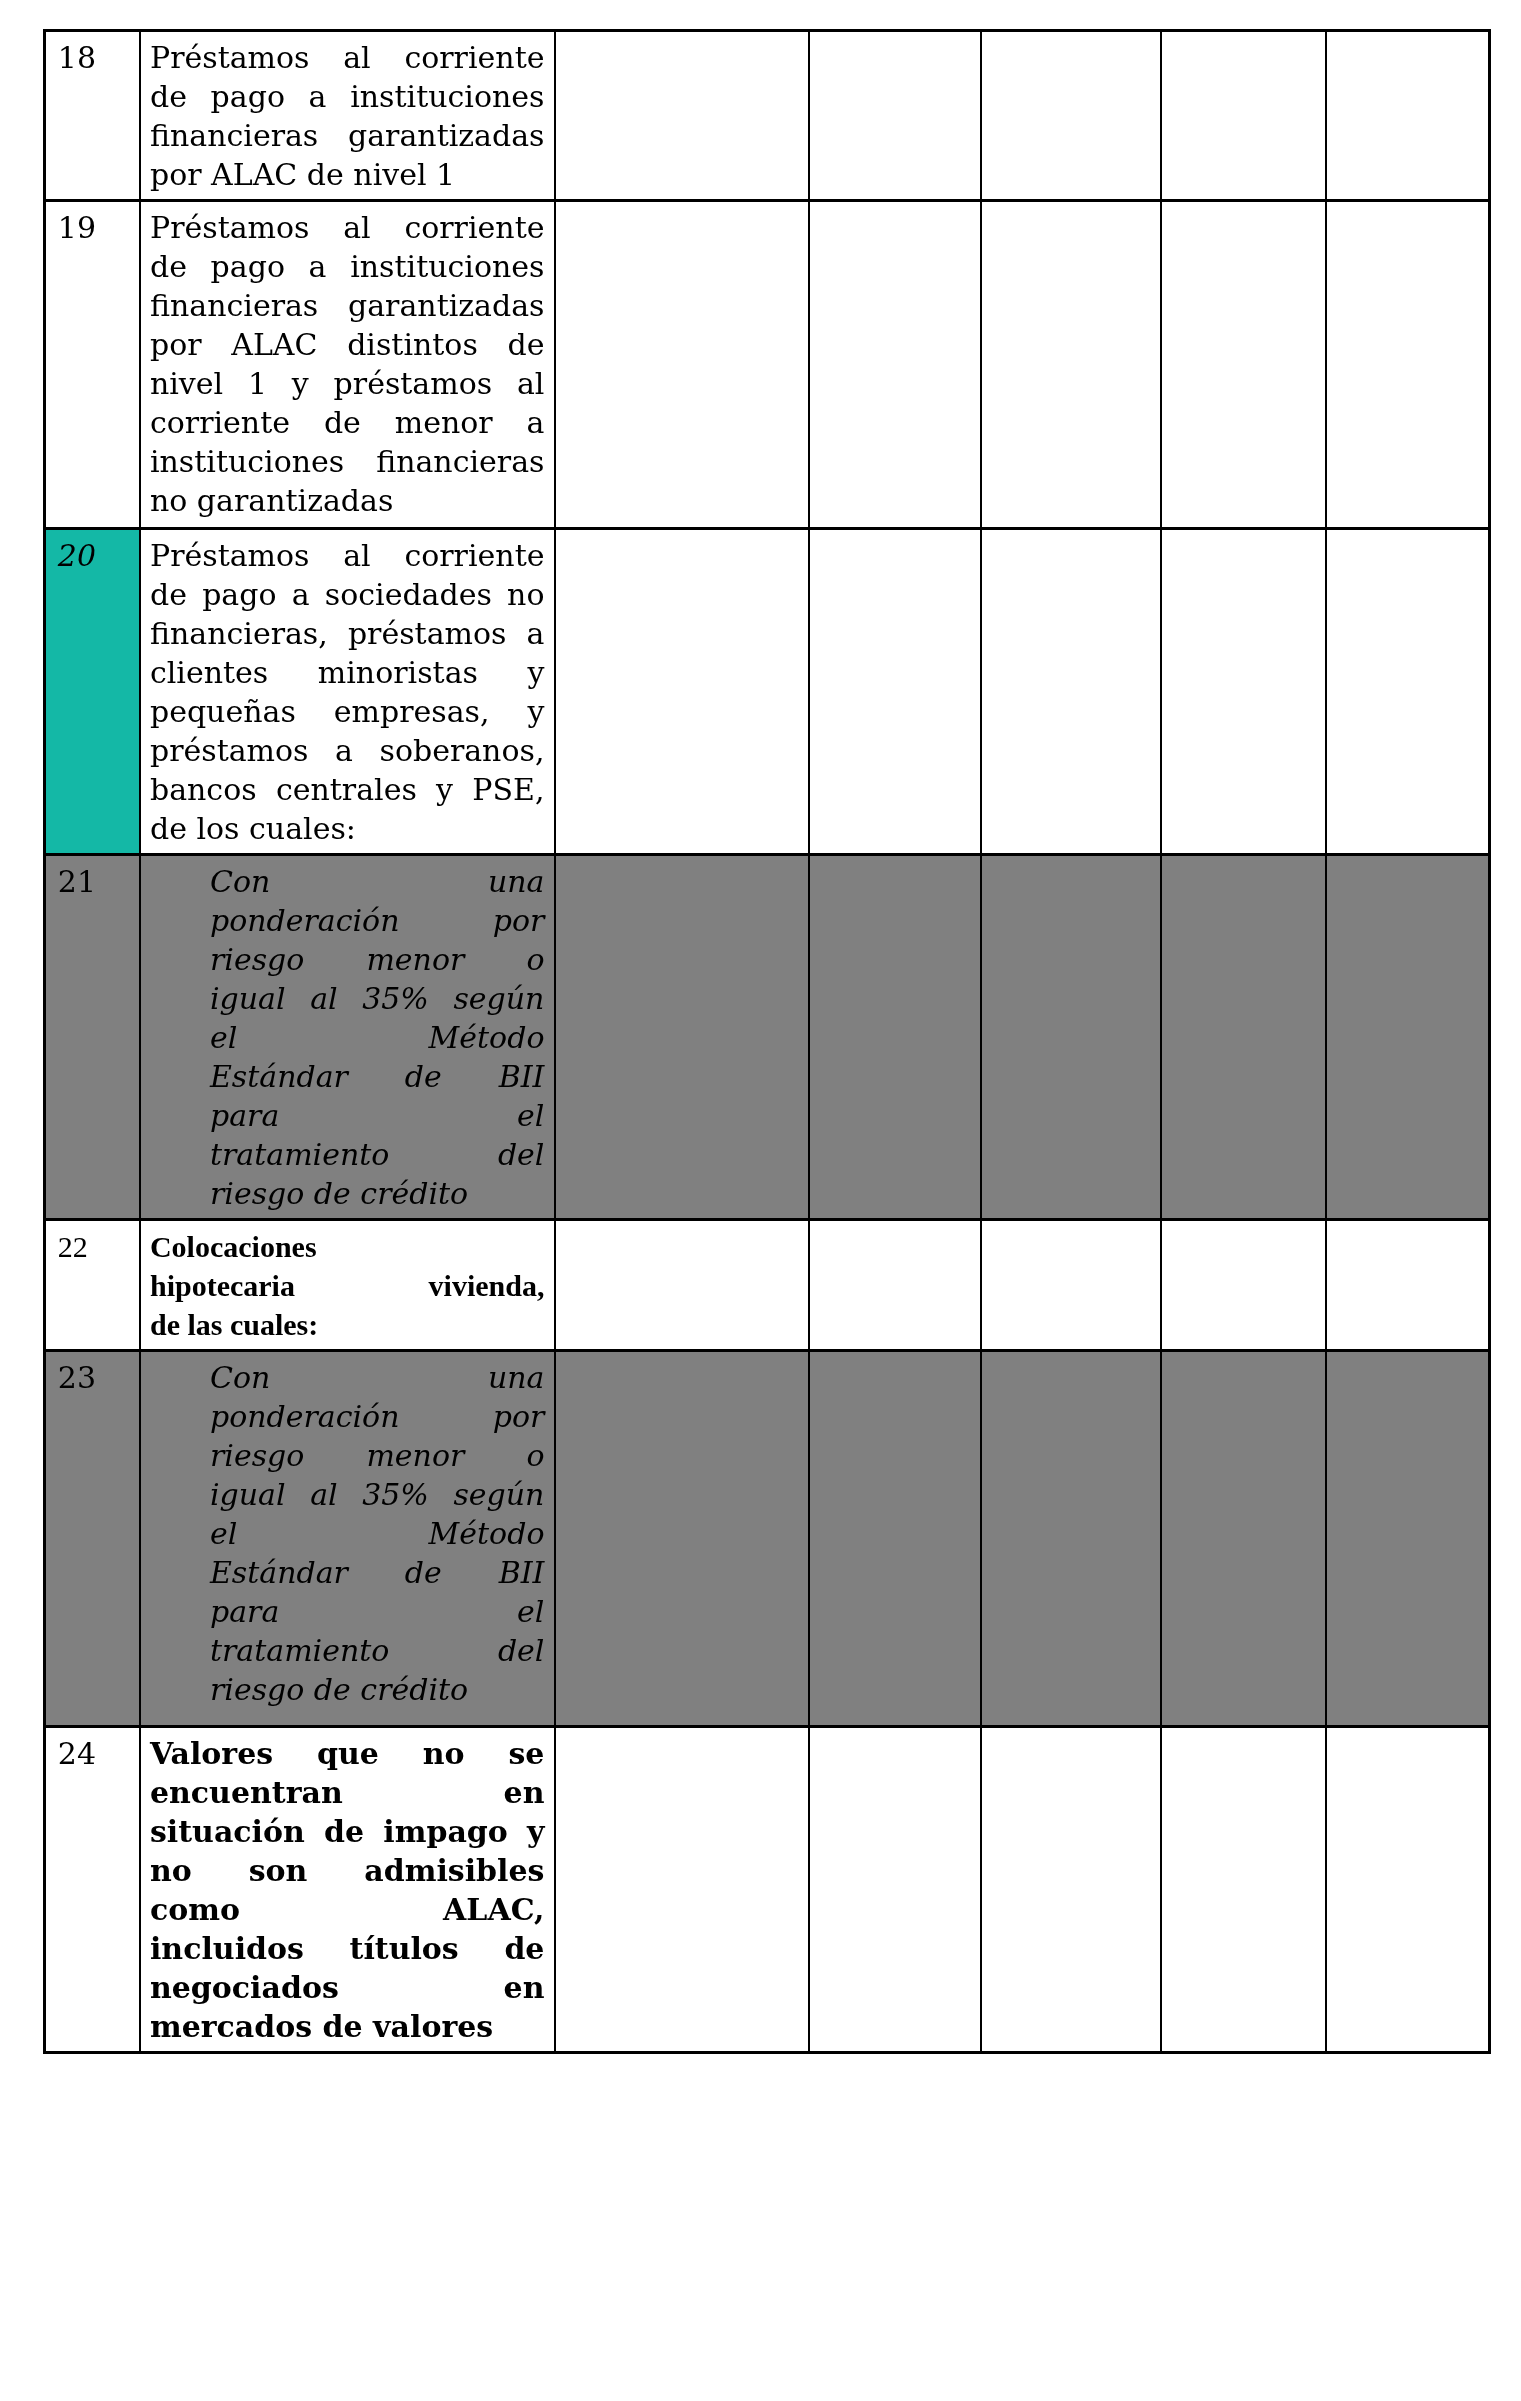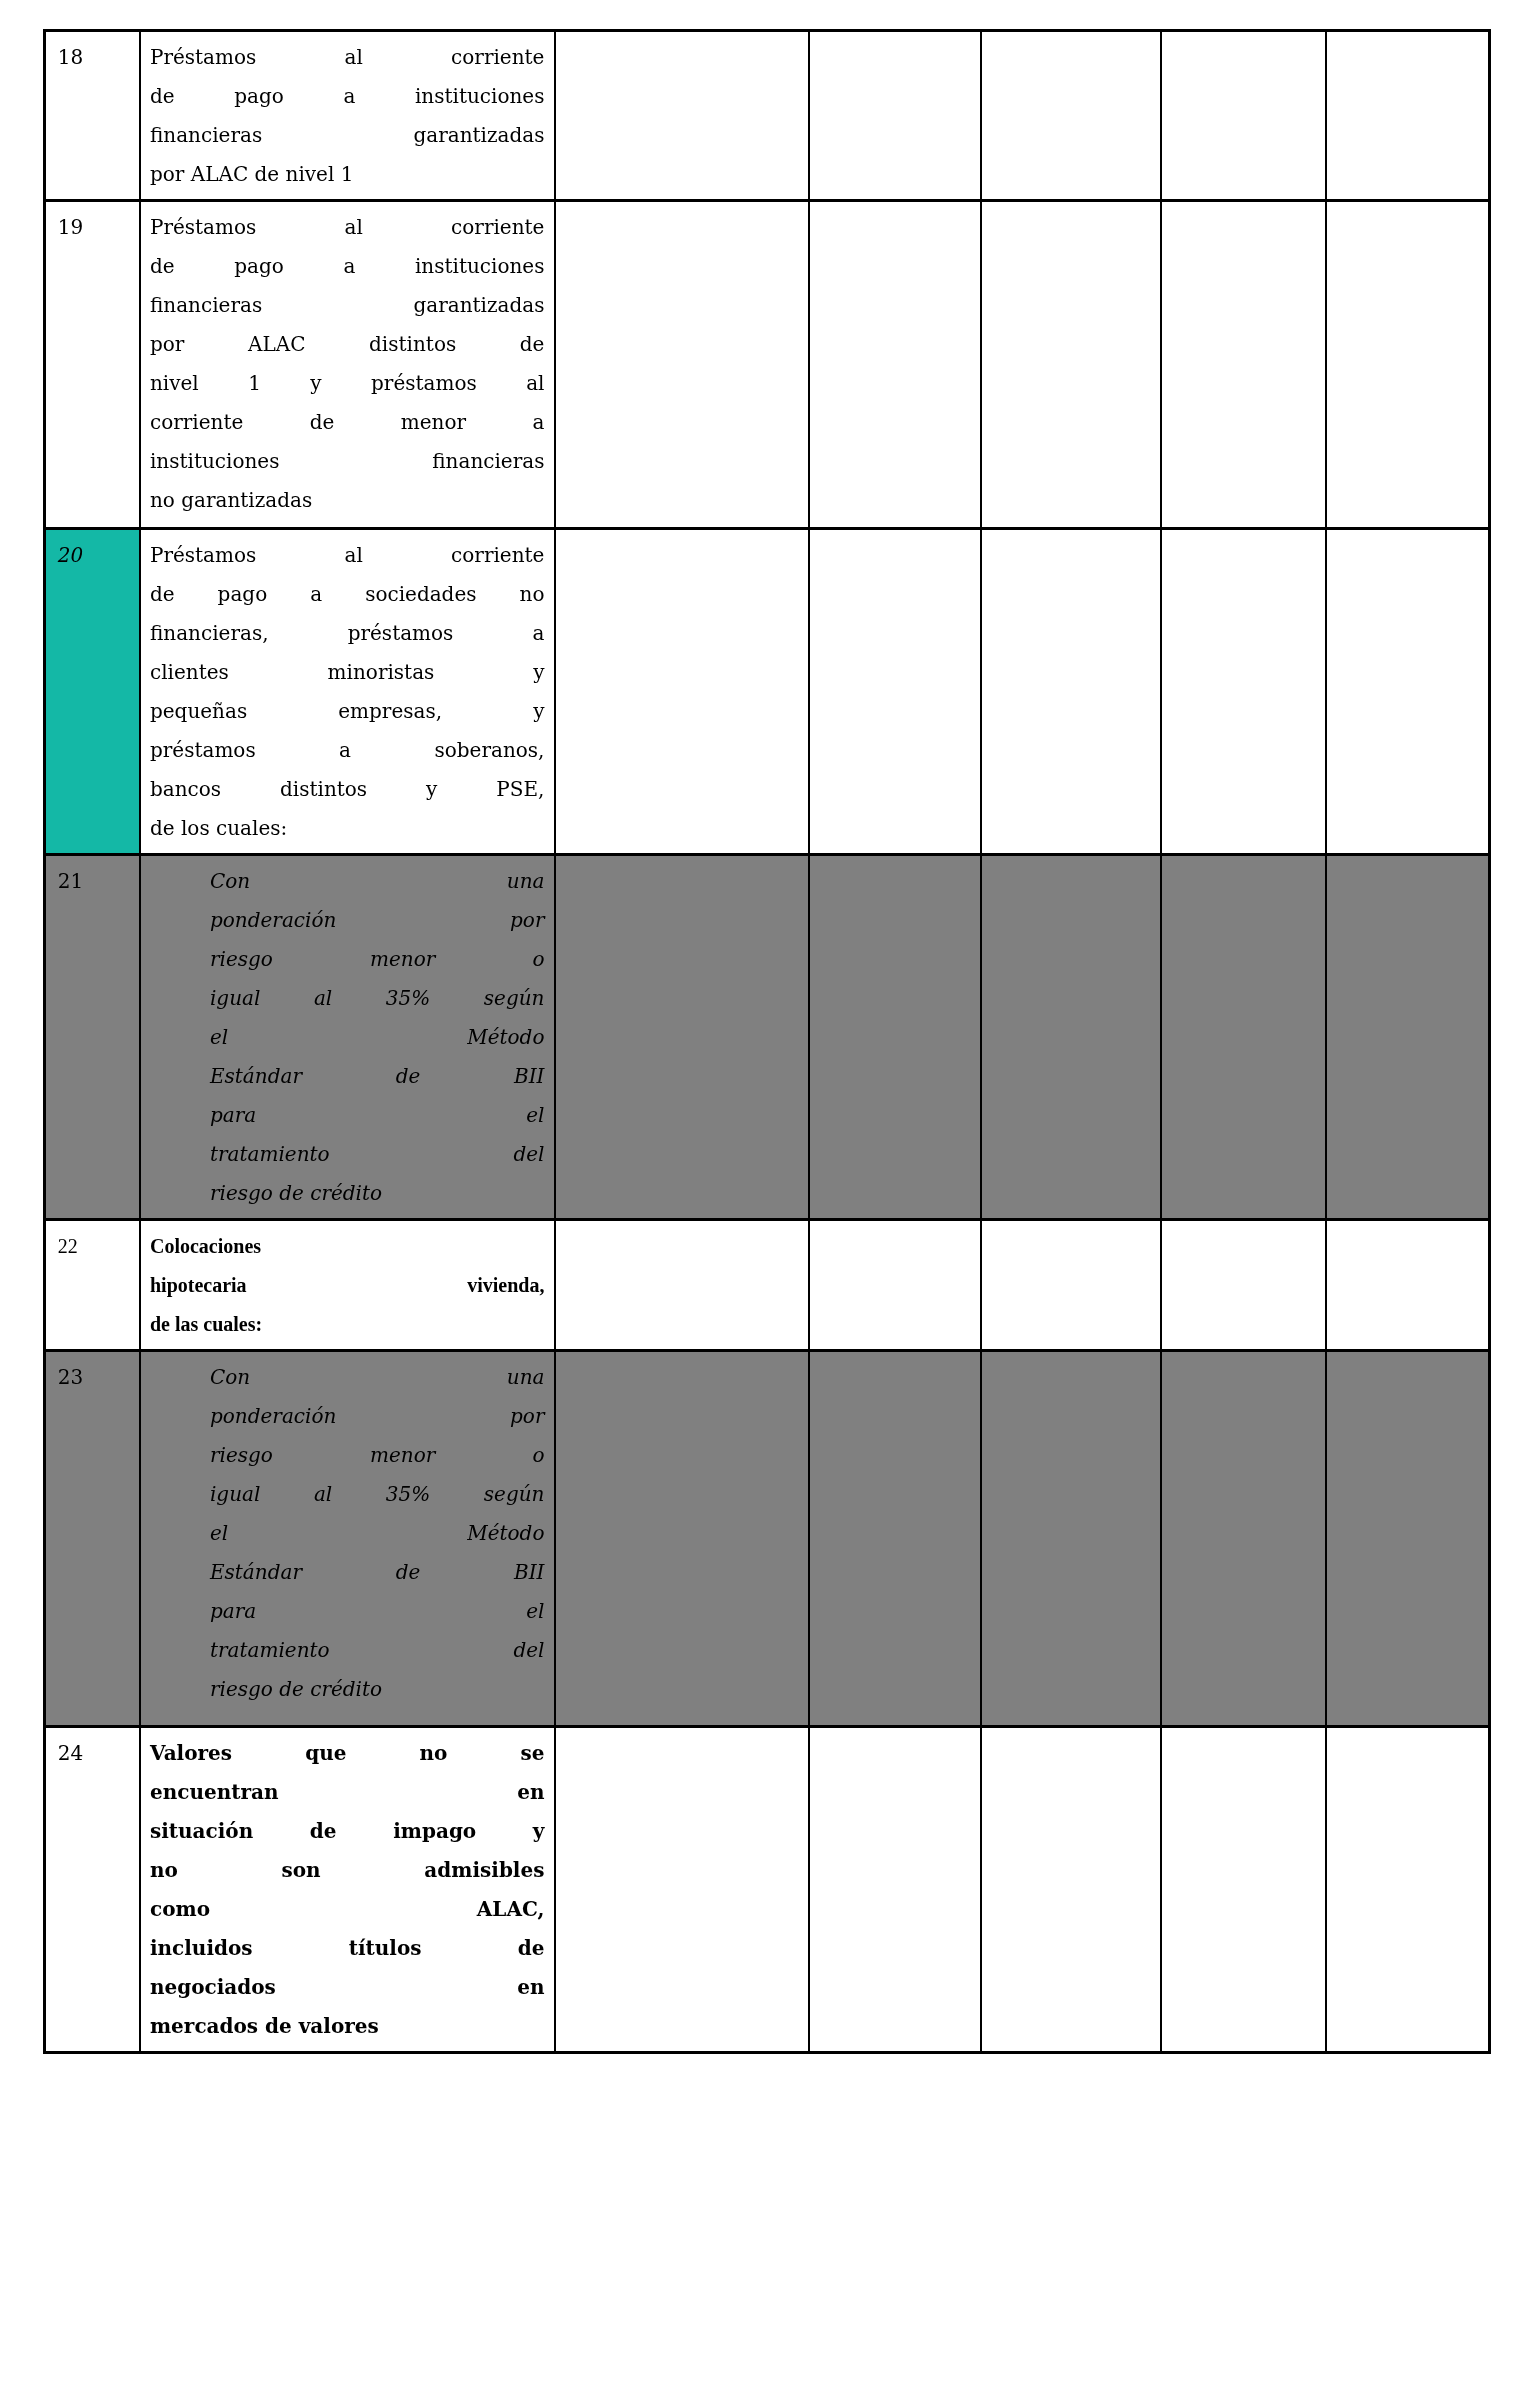--- a/index.html
+++ b/index.html
@@ -25,21 +25,21 @@
     width: 1448px;
     border: 3.9px solid #000000;
   }
   td {
     border-left: 2.4px solid #000000;
     border-right: 2.4px solid #000000;
     border-top: 3.1px solid #000000;
     border-bottom: 3.1px solid #000000;
     vertical-align: top;
     padding: 6.3px 9.4px 4.7px 9.4px;
-    font-size: 20px;
+    font-size: 30px;
     line-height: 39px;
     overflow: hidden;
   }
   td.num-cell {
     padding-left: 11.8px;
   }
   td.desc-cell .line {
     text-align: justify;
     text-align-last: justify;
     text-justify: inter-word;
@@ -118,21 +118,21 @@
           <td class="num-cell" style="background: #14b8a6; font-style: italic;">
             <div>20</div>
           </td>
           <td class="desc-cell" style="background: rgb(255, 255, 255);">
             <div class="line">Préstamos al corriente</div>
             <div class="line">de pago a sociedades no</div>
             <div class="line">financieras, préstamos a</div>
             <div class="line">clientes minoristas y</div>
             <div class="line">pequeñas empresas, y</div>
             <div class="line">préstamos a soberanos,</div>
-            <div class="line">bancos distintos y PSE,</div>
+            <div class="line">bancos centrales y PSE,</div>
             <div class="line last">de los cuales:</div>
           </td>
           <td class="empty-cell" style="background: rgb(255, 255, 255);"></td>
           <td class="empty-cell" style="background: rgb(255, 255, 255);"></td>
           <td class="empty-cell" style="background: rgb(255, 255, 255);"></td>
           <td class="empty-cell" style="background: rgb(255, 255, 255);"></td>
           <td class="empty-cell" style="background: rgb(255, 255, 255);"></td>
         </tr>
         <tr class="style-italic" style="height: 301px;">
           <td class="num-cell" style="background: rgb(128, 128, 128);">

